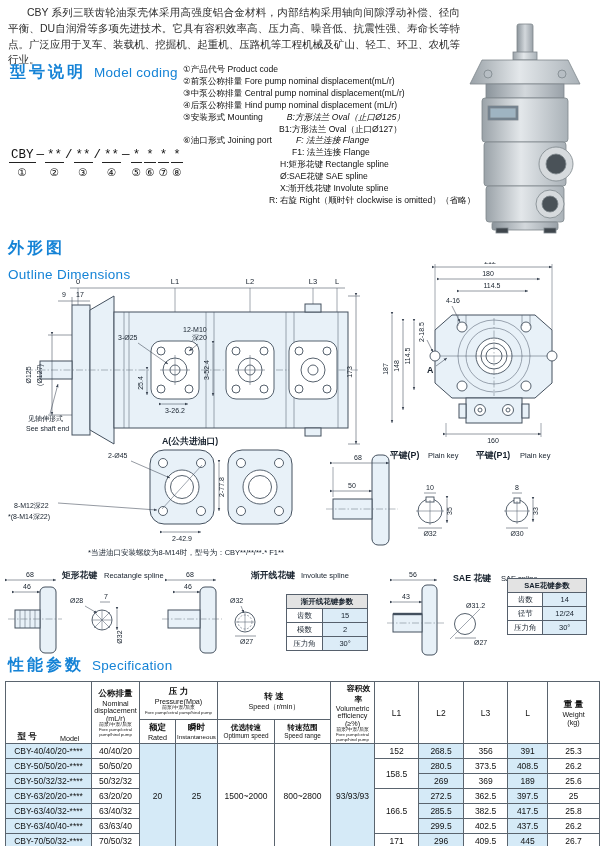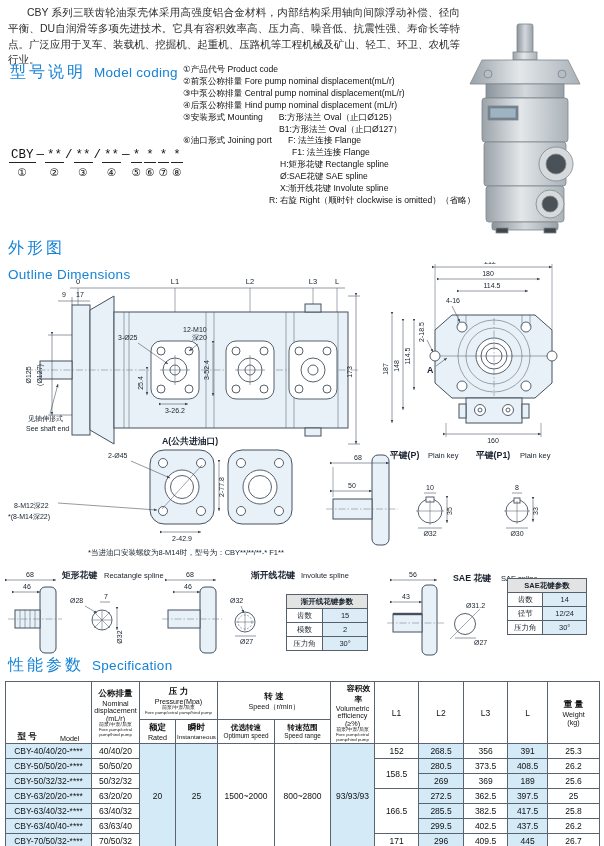--- a/index.html
+++ b/index.html
@@ -1,26 +1,26 @@
 <!DOCTYPE html>
 <html><head>
 <meta charset="utf-8">
 <style>
   html,body{margin:0;padding:0;background:#fff;}
   #page{position:relative;width:604px;height:846px;background:#fff;overflow:hidden;
         font-family:"Liberation Sans","DejaVu Sans",sans-serif;color:#1a1a1a;}
   .intro{position:absolute;left:8px;top:5px;width:452px;font-size:10.5px;line-height:1.5;
          text-align:justify;text-indent:1.8em;color:#2b2b2b;}
   .sec-h{position:absolute;display:flex;align-items:baseline;gap:8px;color:#1583d6;}
-  .sec-h .zh{font-size:16px;font-weight:normal;letter-spacing:3px;text-align:right;}
+  .sec-h .zh{font-size:16px;font-weight:bold;letter-spacing:3px;text-align:right;}
   .sec-h .en{font-size:13.5px;letter-spacing:.3px;}
   #h1{left:10px;top:62px;} #h2{left:8px;top:238px;flex-direction:column;} #h3{left:8px;top:655px;}
   .mc-list{position:absolute;left:183px;top:64px;width:310px;font-size:8.6px;line-height:11.9px;
            white-space:nowrap;color:#111;}
-  .mc-list .pair span.v{margin-left:16px;}
+  .mc-list .pair span.v{margin-left:24px;font-style:italic;}
   .i5{padding-left:96px;} .i6{padding-left:109px;} .i7{padding-left:97px;} .i8{padding-left:86px;}
   .code{position:absolute;left:8px;top:148px;display:flex;align-items:flex-start;
         font-family:"Liberation Mono","DejaVu Sans Mono",monospace;color:#111;}
   .seg{display:flex;flex-direction:column;align-items:center;margin:0 1px;}
   .seg .c{font-size:12.5px;line-height:14px;border-bottom:1px solid #222;padding:0 2px;}
   .seg .d{font-size:10.5px;margin-top:3px;font-family:"Liberation Sans","DejaVu Sans",sans-serif;}
   .sepc{font-size:12.5px;line-height:14px;}
   svg text{fill:#16202c;font-size:7.5px;font-family:"Liberation Sans","DejaVu Sans",sans-serif;}
   svg .tt{font-size:8.8px;font-weight:bold;}
   svg .tm{text-anchor:middle;}

